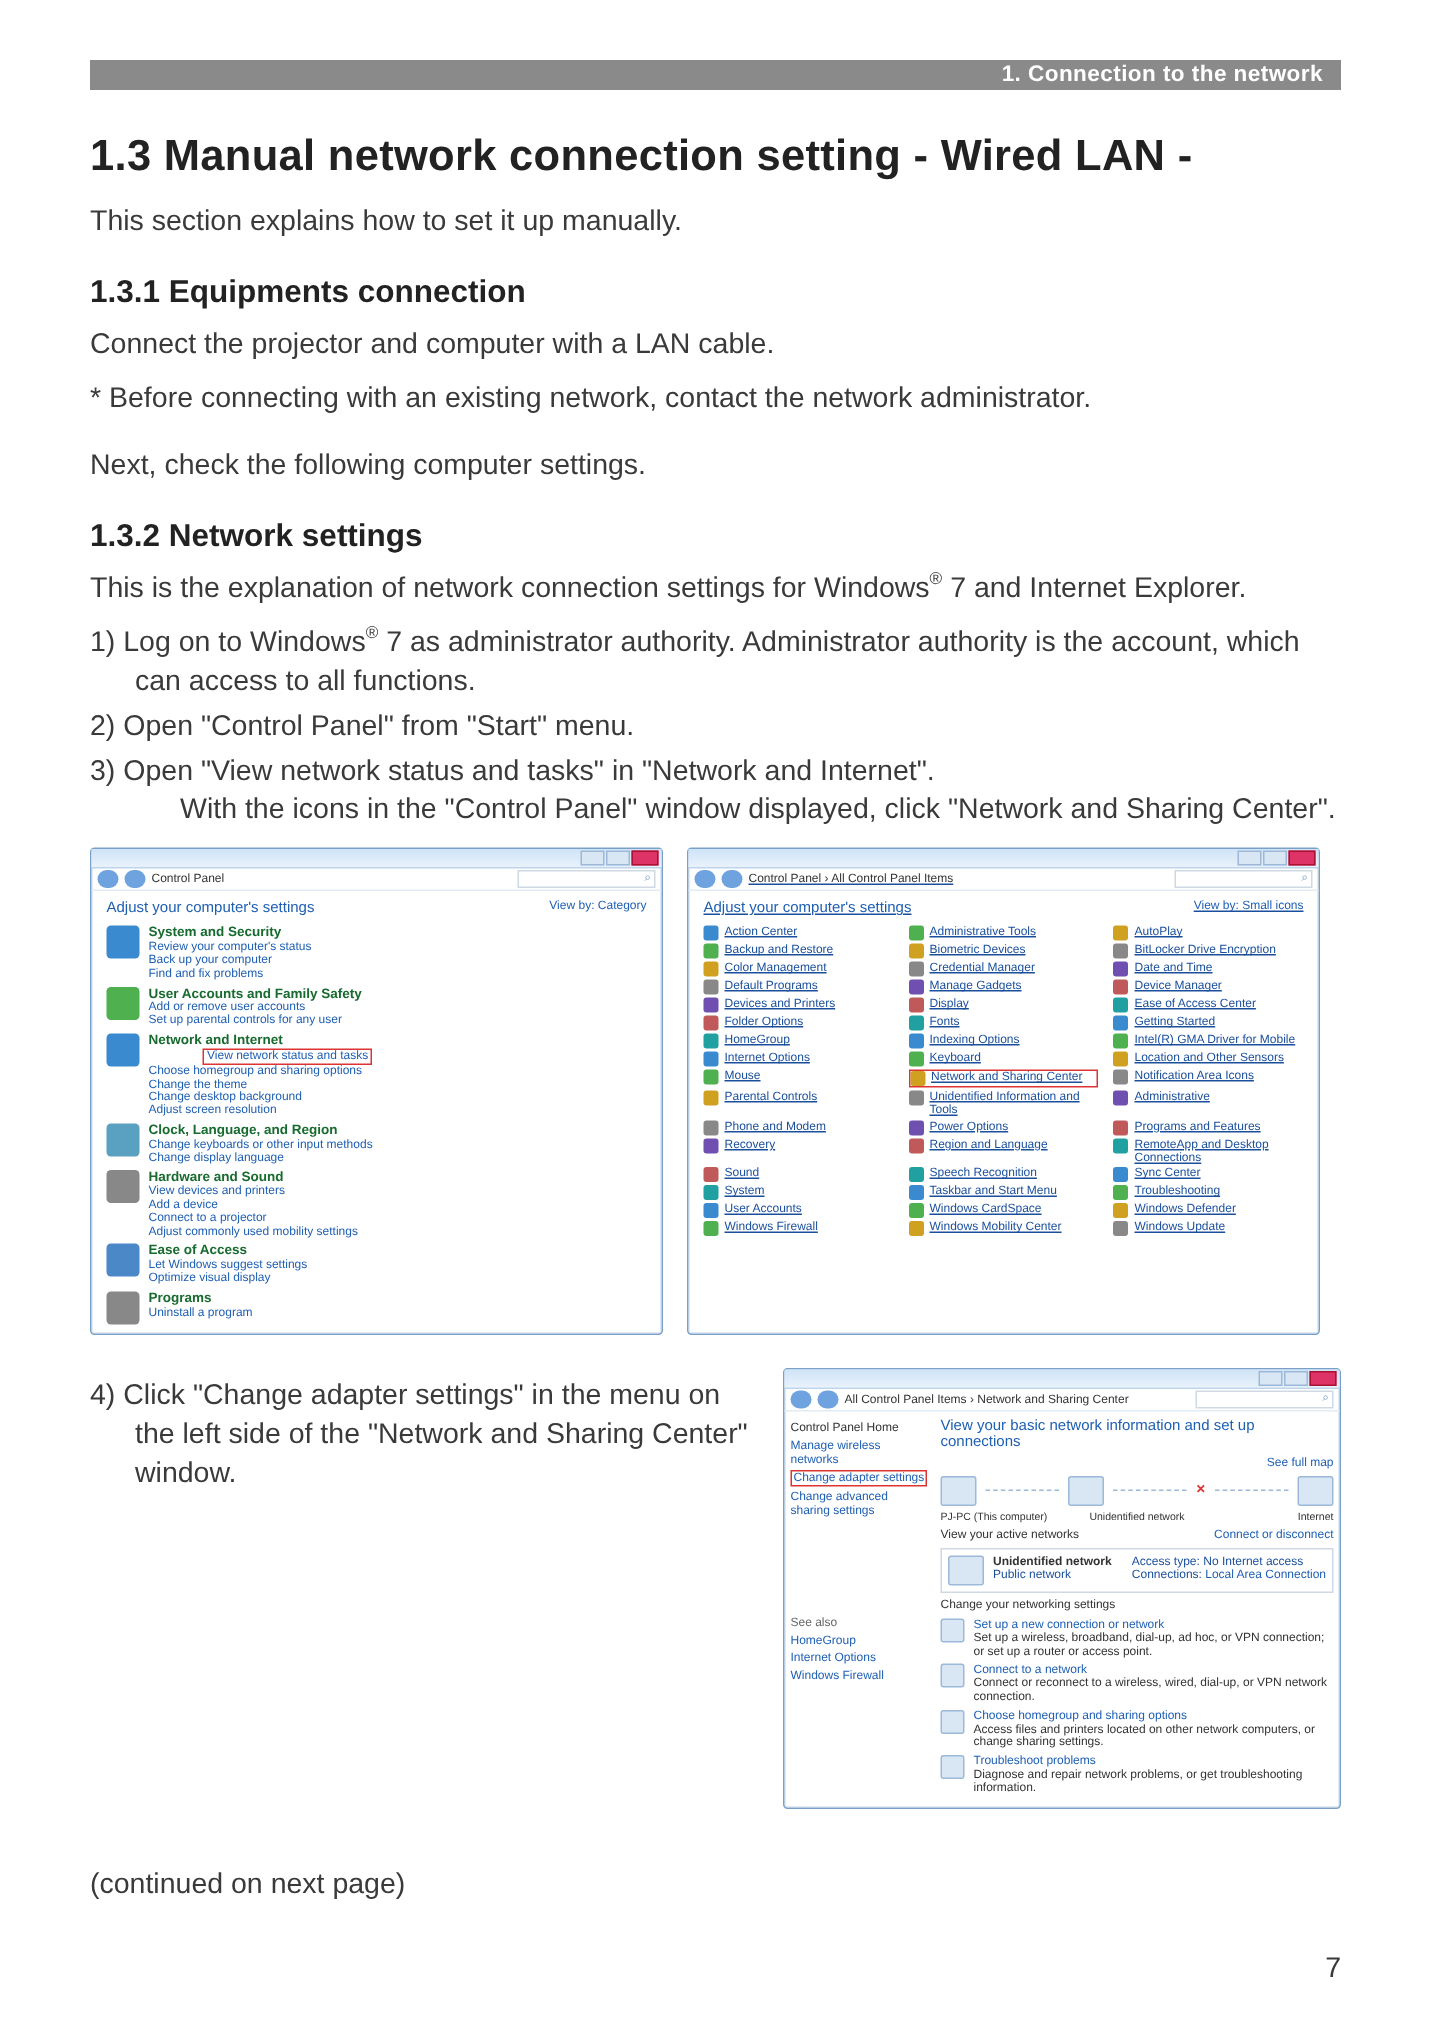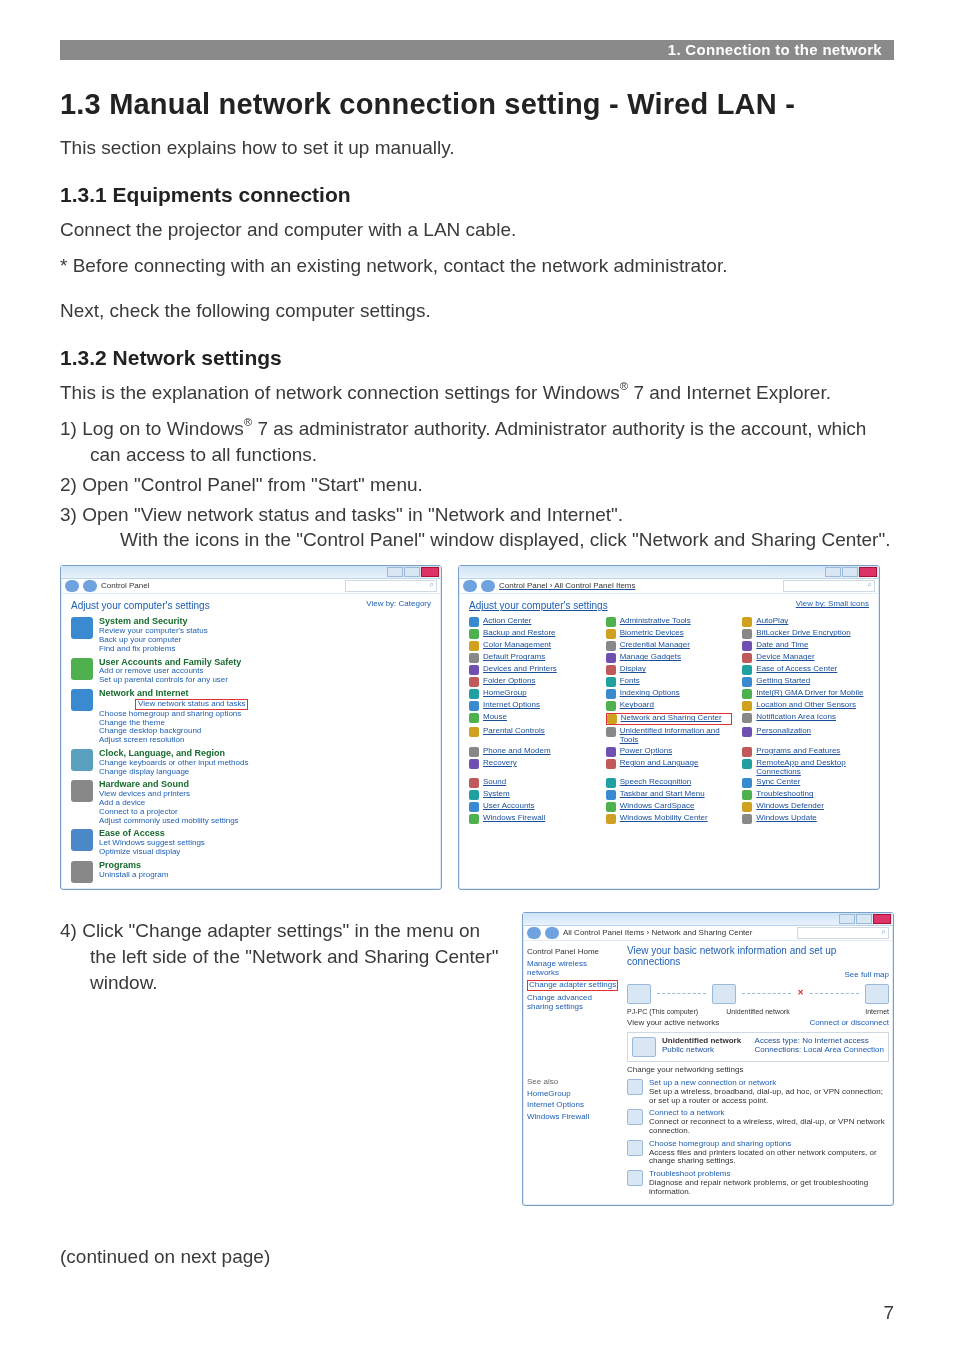--- a/index.html
+++ b/index.html
@@ -393,21 +393,21 @@
             <div class="li">
               <span class="dot" style="background: rgb(208, 160, 32);"></span>
               <span>Parental Controls</span>
             </div>
             <div class="li">
               <span class="dot" style="background: rgb(136, 136, 136);"></span>
               <span>Unidentified Information and Tools</span>
             </div>
             <div class="li">
               <span class="dot" style="background: rgb(111, 79, 176);"></span>
-              <span>Personalization</span>
+              <span>Administrative</span>
             </div>
             <div class="li">
               <span class="dot" style="background: rgb(136, 136, 136);"></span>
               <span>Phone and Modem</span>
             </div>
             <div class="li">
               <span class="dot" style="background: rgb(111, 79, 176);"></span>
               <span>Power Options</span>
             </div>
             <div class="li">

